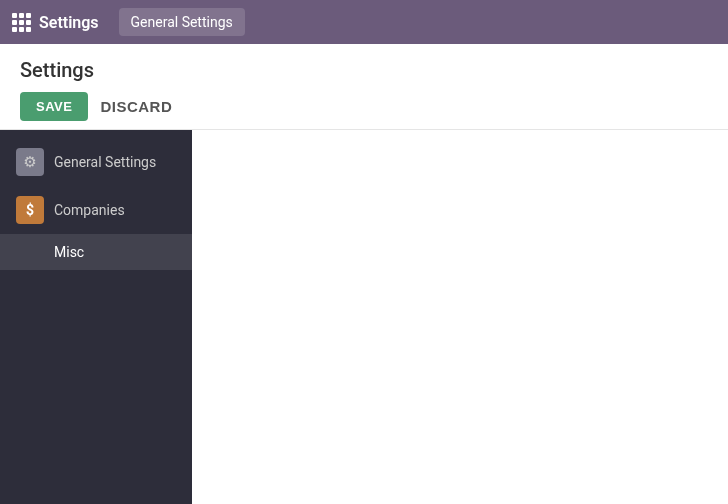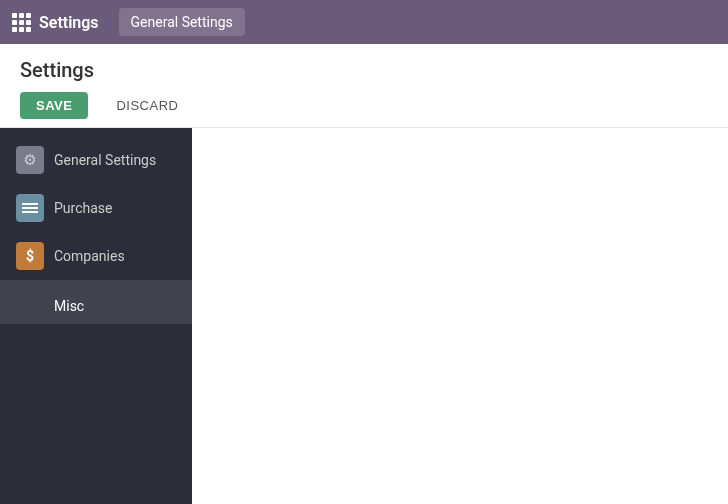--- a/index.html
+++ b/index.html
@@ -61,41 +61,41 @@
       gap: 10px;
       border-bottom: 1px solid #e5e5e5;
     }
     .page-title {
       font-size: 20px;
       font-weight: 500;
       color: #333;
     }
     .page-actions {
       display: flex;
-      gap: 16px;
+      gap: 0;
     }
     .btn-save {
       background: #4a9d6f;
       color: #fff;
       border: none;
       padding: 6px 16px;
       border-radius: 4px;
       font-size: 13px;
       font-weight: 600;
       cursor: pointer;
       letter-spacing: 0.5px;
     }
     .btn-discard {
       background: transparent;
       color: #555;
       border: none;
       padding: 6px 12px;
       border-radius: 4px;
-      font-size: 13px;
-      font-weight: 400;
+      font-size: 15px;
+      font-weight: 700;
       cursor: pointer;
       letter-spacing: 0.5px;
     }
 
     
     .main-layout {
       display: flex;
       height: calc(504px - 44px - 62px);
     }
 
@@ -126,21 +126,21 @@
       font-size: 15px;
     }
     .icon-gear { background: #7a7a8a; }
     .icon-purchase { background: #6a8fa0; }
     .icon-invoicing { background: #c07a3a; }
 
     
     .sidebar-misc {
       display: flex;
       align-items: flex-start;
-      padding: 18px 16px 10px 54px;
+      padding: 10px 16px 10px 54px;
       cursor: pointer;
       color: #ccc;
       font-size: 14px;
     }
     .sidebar-misc.active {
       background: rgba(255,255,255,0.1);
       color: #fff;
     }
 
     
@@ -183,30 +183,20 @@
 
 <div class="main-layout">
 
   <aside class="sidebar">
 
     <div class="sidebar-item">
       <div class="sidebar-icon icon-gear">⚙</div>
       <span>General Settings</span>
     </div>
 
-    <div class="sidebar-item">
-      <div class="sidebar-icon icon-purchase">
-        <svg width="16" height="14" viewBox="0 0 16 14" fill="none">
-          <rect x="0" y="2" width="16" height="2" fill="white"></rect>
-          <rect x="0" y="6" width="16" height="2" fill="white"></rect>
-          <rect x="0" y="10" width="16" height="2" fill="white"></rect>
-        </svg>
-      </div>
-      <span>Purchase</span>
-    </div>
 
     <div class="sidebar-item">
       <div class="sidebar-icon icon-invoicing" style="font-weight:bold;color:#fff;font-size:14px;">$</div>
       <span>Companies</span>
     </div>
 
     <div class="sidebar-misc active">
       <span>Misc</span>
     </div>
 

